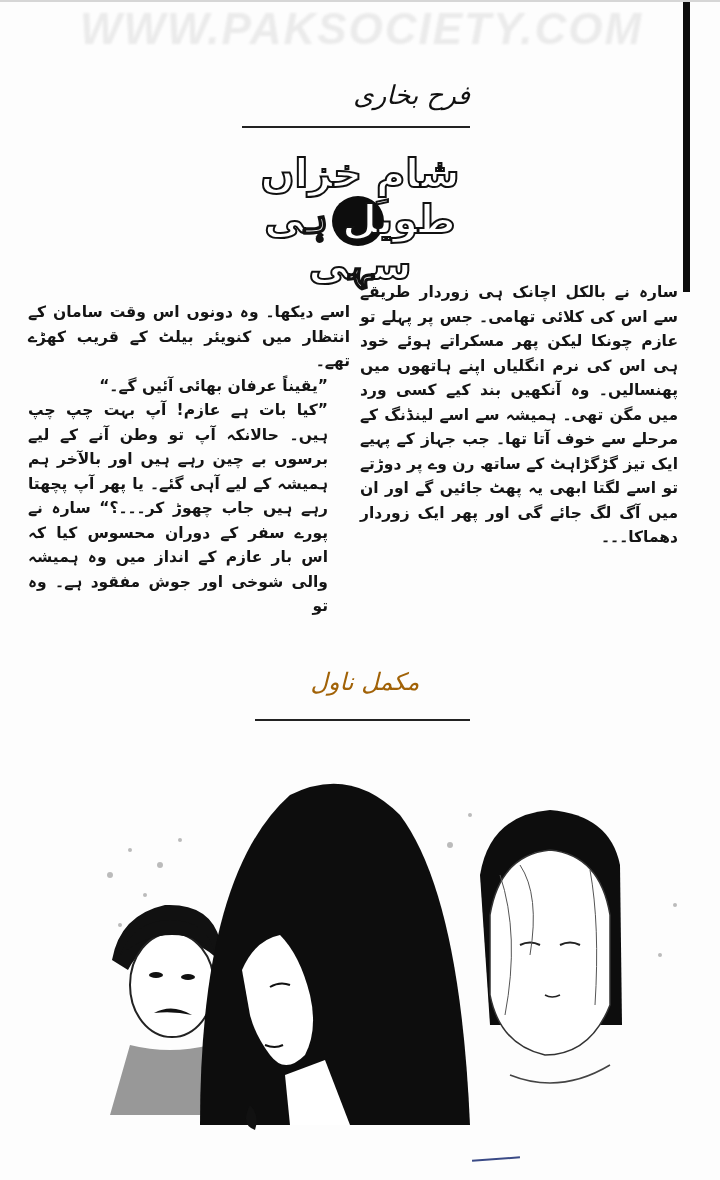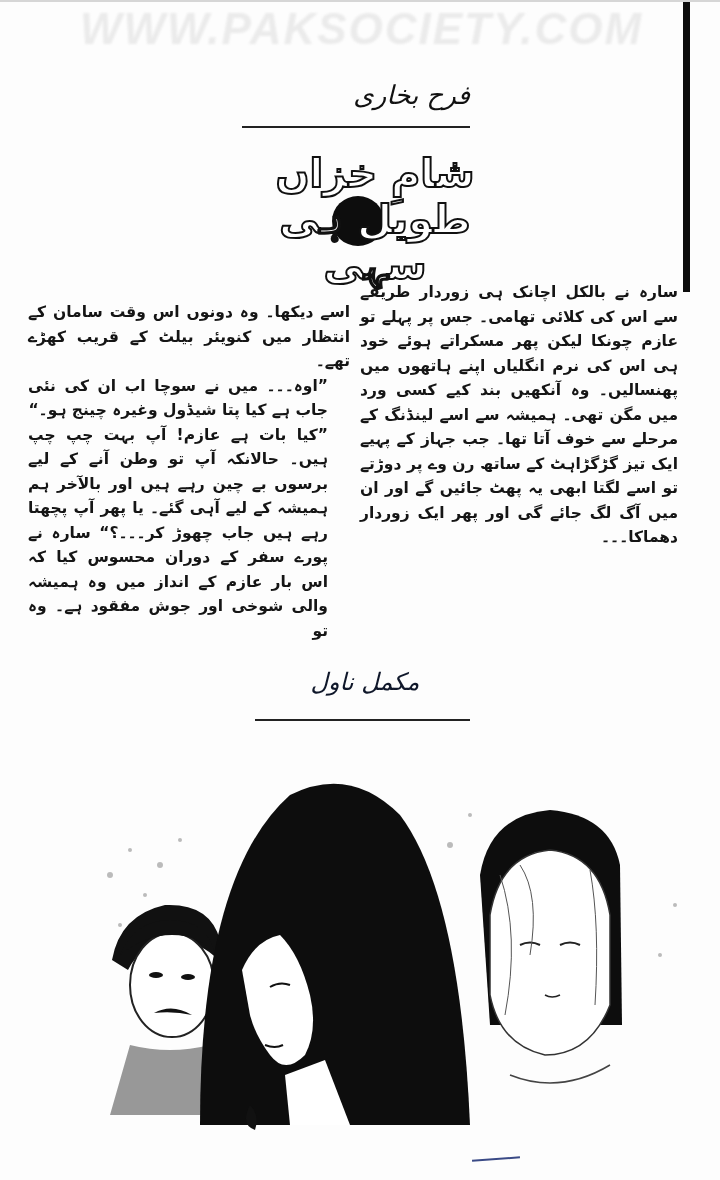--- a/index.html
+++ b/index.html
@@ -17,40 +17,40 @@
   .edge-bar { position:absolute; left:683px; top:2px; width:7px; height:290px; background:#0d0d0d; }
   .author {
     position:absolute; left:250px; top:80px; width:220px; text-align:right;
     font-family:"DejaVu Sans", sans-serif; font-size:26px; color:#111; font-style:italic;
   }
   .author-line { position:absolute; left:242px; top:126px; width:228px; height:2px; background:#222; }
   .title {
     position:absolute; left:240px; top:138px; width:240px; height:110px;
   }
   .title-text {
-    position:absolute; left:15px; top:12px; width:240px; text-align:center;
+    position:absolute; left:0; top:12px; width:240px; text-align:center;
     font-family:"DejaVu Sans", sans-serif; font-size:40px; font-weight:bold;
     color:#fff; -webkit-text-stroke:2px #111; letter-spacing:1px;
   }
   .title-moon {
     position:absolute; left:92px; top:58px; width:52px; height:50px; border-radius:50%;
     background:#0d0d0d;
   }
   .col {
     position:absolute; direction:rtl; text-align:justify; text-align-last:right;
     font-family:"DejaVu Sans", sans-serif; font-size:15.5px; line-height:24.5px;
     color:#151515; font-weight:bold;
   }
   .col p { margin:0; }
   .col-right { left:360px; top:280px; width:318px; }
   .col-left  { left:28px;  top:272px; width:322px;margin-top:28px; }
   .indent { padding-right:22px; }
   .section-label {
     position:absolute; left:290px; top:668px; width:150px; text-align:center;
-    font-family:"DejaVu Sans", sans-serif; font-size:24px; font-style:italic; color:#0f172a;
+    font-family:"DejaVu Sans", sans-serif; font-size:24px; font-style:italic; color:#a16207;
   }
   .section-line { position:absolute; left:255px; top:719px; width:215px; height:2px; background:#222; }
   .illus { position:absolute; left:90px; top:755px; width:600px; height:390px; }
   .blue-stroke { position:absolute; left:472px; top:1158px; width:48px; height:2px; background:#3a4a86; transform:rotate(-4deg); }
 </style>
 </head>
 <body>
 
 <div class="topbar"></div>
 <div class="watermark">WWW.PAKSOCIETY.COM</div>
@@ -63,21 +63,21 @@
   <div class="title-moon"></div>
   <div class="title-text">شامِ خزاں طویل ہی سہی</div>
 </div>
 
 <div class="col col-right">
   <p>سارہ نے بالکل اچانک ہی زوردار طریقے سے اس کی کلائی تھامی۔ جس پر پہلے تو عازم چونکا لیکن پھر مسکراتے ہوئے خود ہی اس کی نرم انگلیاں اپنے ہاتھوں میں پھنسالیں۔ وہ آنکھیں بند کیے کسی ورد میں مگن تھی۔ ہمیشہ سے اسے لینڈنگ کے مرحلے سے خوف آتا تھا۔ جب جہاز کے پہیے ایک تیز گڑگڑاہٹ کے ساتھ رن وے پر دوڑتے تو اسے لگتا ابھی یہ پھٹ جائیں گے اور ان میں آگ لگ جائے گی اور پھر ایک زوردار دھماکا۔۔۔</p>
 </div>
 
 <div class="col col-left">
   <p>اسے دیکھا۔ وہ دونوں اس وقت سامان کے انتظار میں کنویئر بیلٹ کے قریب کھڑے تھے۔</p>
-  <p class="indent">”اوہ۔۔۔ میں نے سوچا اب ان کی نئی جاب ہے کیا پتا شیڈول وغیرہ چینج ہو۔“</p>
+  <p class="indent">”یقیناً عرفان بھائی آئیں گے۔“</p>
   <p class="indent">”کیا بات ہے عازم! آپ بہت چپ چپ ہیں۔ حالانکہ آپ تو وطن آنے کے لیے برسوں بے چین رہے ہیں اور بالآخر ہم ہمیشہ کے لیے آہی گئے۔ یا پھر آپ پچھتا رہے ہیں جاب چھوڑ کر۔۔۔؟“ سارہ نے پورے سفر کے دوران محسوس کیا کہ اس بار عازم کے انداز میں وہ ہمیشہ والی شوخی اور جوش مفقود ہے۔ وہ تو</p>
 </div>
 
 <div class="section-label">مکمل ناول</div>
 <div class="section-line"></div>
 
 <svg class="illus" viewBox="0 0 600 390" xmlns="http://www.w3.org/2000/svg">
 
   <g fill="#444" opacity="0.35">
     <circle cx="20" cy="120" r="3"></circle>

